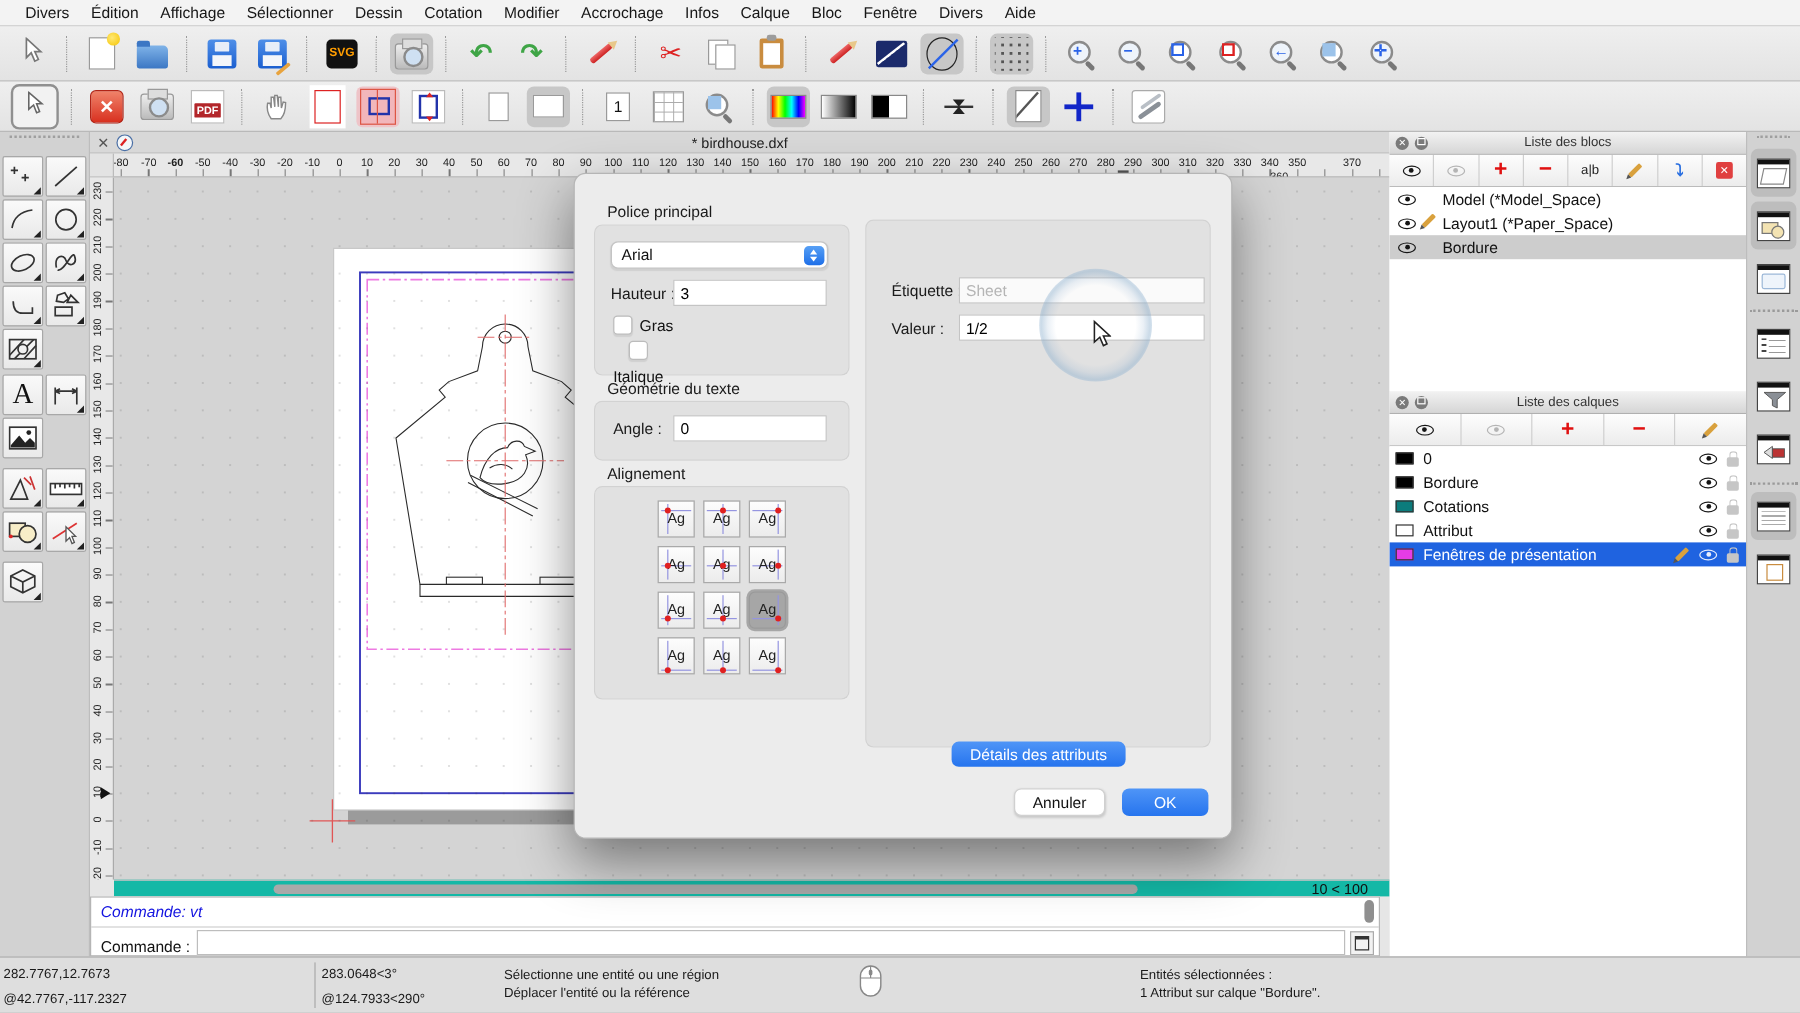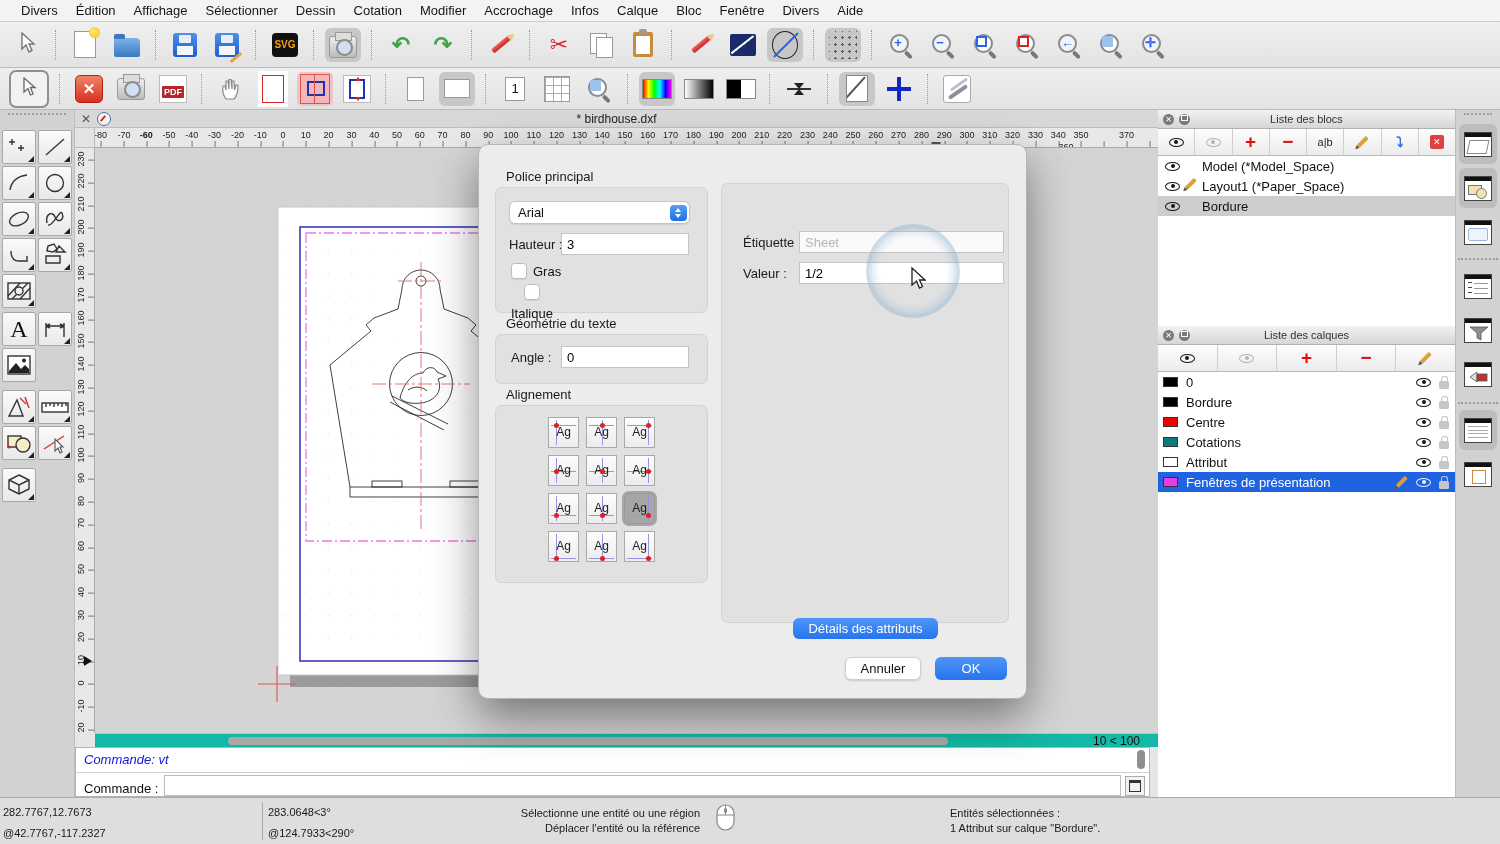--- a/index.html
+++ b/index.html
@@ -166,21 +166,21 @@
   .wslot.on{background:#bdbdbd;}
   .wicon{width:28px;height:25px;background:#fff;border:1px solid #444;position:relative;box-sizing:border-box;}
   .wicon::before{content:"";position:absolute;left:0;top:0;right:0;height:4px;background:#111;}
   .wicon .inner{position:absolute;left:3px;top:7px;right:3px;bottom:2px;}
   .dotsep{position:absolute;left:2px;width:40px;border-top:2px dotted #9a9a9a;}
   
   .statusbar{position:absolute;left:0;top:797px;width:100%;height:47px;background:#dedede;border-top:1px solid #ababab;font-size:11px;color:#1a1a1a;box-sizing:border-box;}
   .statusbar .coordabs{position:absolute;left:3px;top:8px;} .statusbar .coordrel{position:absolute;left:3px;top:29px;}
   .statusbar .vline{position:absolute;left:262px;top:4px;bottom:4px;width:1px;background:#aaa;}
   .statusbar .polabs{position:absolute;left:268px;top:8px;} .statusbar .polrel{position:absolute;left:268px;top:29px;}
-  .statusbar .hint{position:absolute;left:420px;width:280px;top:8px;text-align:right;line-height:15px;}
+  .statusbar .hint{position:absolute;left:420px;width:280px;top:8px;text-align:left;line-height:15px;}
   .statusbar .selinfo{position:absolute;left:950px;top:8px;line-height:15px;}
   .mouseicon{position:absolute;left:716px;top:6px;}
   
   .dialog{position:absolute;left:478px;top:144px;width:547px;height:553px;background:#ececec;
           border:1px solid #b5b5b5;border-radius:10px;box-shadow:0 18px 45px rgba(0,0,0,.45);z-index:40;}
   .dlabel{position:absolute;font-size:13px;color:#1a1a1a;}
   .group{position:absolute;background:rgba(0,0,0,0.045);border:1px solid rgba(0,0,0,0.07);border-radius:7px;}
   .dselect{position:absolute;height:23px;background:#fff;border:1px solid #c4c4c4;border-radius:6px;
            font-size:13px;display:flex;align-items:center;padding-left:8px;box-sizing:border-box;box-shadow:0 1px 1px rgba(0,0,0,.08);}
   .stepper{position:absolute;right:2.5px;top:2.5px;width:17px;height:16px;background:linear-gradient(#57a0f5,#1e6fe8);border-radius:4px;}
@@ -750,28 +750,20 @@
           </div>
           <div class="lrow">
             <span class="swatch" style="background: rgb(0, 0, 0);"></span>
             <span class="lname">Bordure</span>
             <span class="ricons">
                 <span class="eye"></span>
                 <span class="lock"></span>
               </span>
           </div>
           <div class="lrow">
-            <span class="swatch" style="background: rgb(242, 0, 0);"></span>
-            <span class="lname">Centre</span>
-            <span class="ricons">
-                <span class="eye"></span>
-                <span class="lock"></span>
-              </span>
-          </div>
-          <div class="lrow">
             <span class="swatch" style="background: rgb(11, 124, 124);"></span>
             <span class="lname">Cotations</span>
             <span class="ricons">
                 <span class="eye"></span>
                 <span class="lock"></span>
               </span>
           </div>
           <div class="lrow">
             <span class="swatch" style="background: rgb(255, 255, 255);"></span>
             <span class="lname">Attribut</span>

